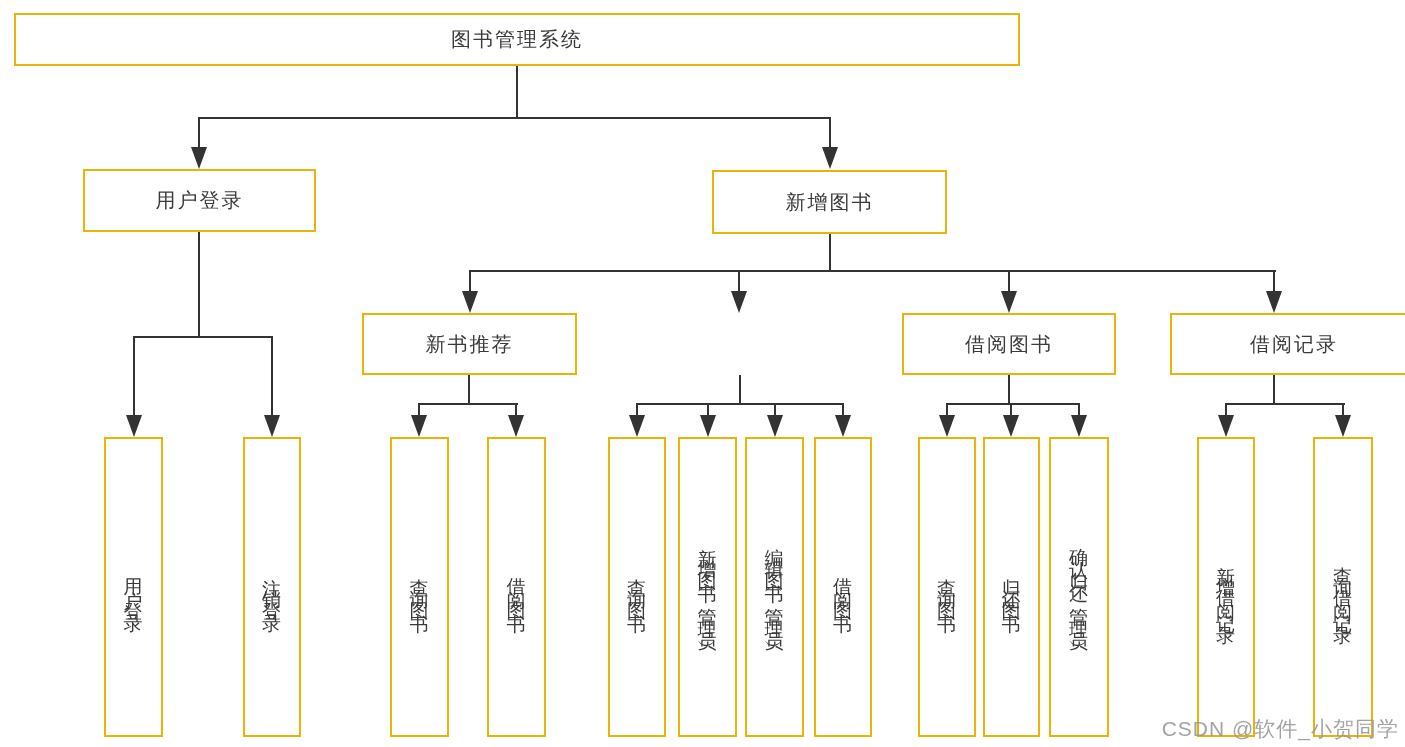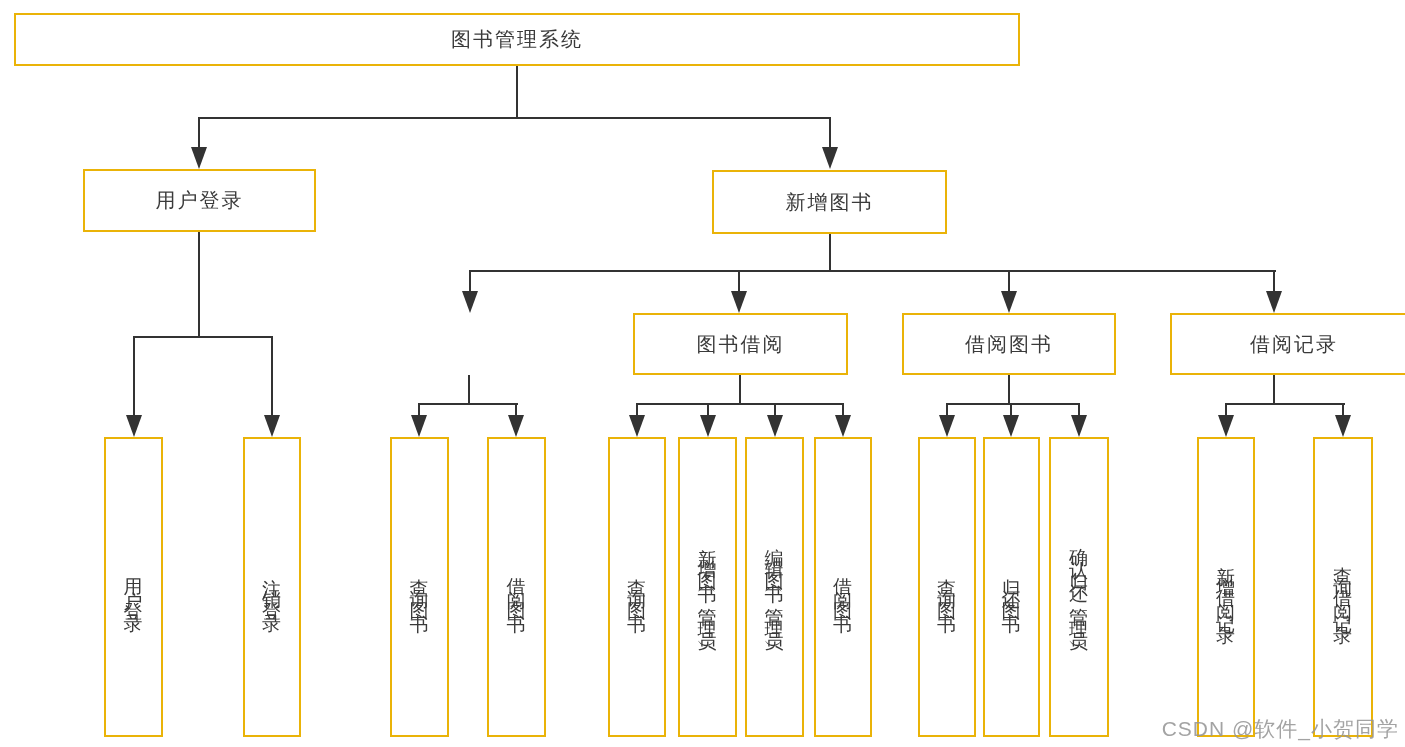--- a/index.html
+++ b/index.html
@@ -37,22 +37,22 @@
     <span class="lbl">图书管理系统</span>
   </div>
 
   <div class="box hbox" style="left:83px;top:169px;width:233px;height:63px">
     <span class="lbl">用户登录</span>
   </div>
   <div class="box hbox" style="left:712px;top:170px;width:235px;height:64px">
     <span class="lbl">新增图书</span>
   </div>
 
-  <div class="box hbox" style="left:633px;top:313px;width:215px;height:62px">
-    <span class="lbl">图书借阅</span>
+  <div class="box hbox" style="left:362px;top:313px;width:215px;height:62px">
+    <span class="lbl">新书推荐</span>
   </div>
   <div class="box hbox" style="left:902px;top:313px;width:214px;height:62px">
     <span class="lbl">借阅图书</span>
   </div>
   <div class="box hbox" style="left:1170px;top:313px;width:248px;height:62px">
     <span class="lbl">借阅记录</span>
   </div>
 
   <div class="box vbox" style="left:104px;width:59px">
     <span class="vlbl">用户登录</span>

